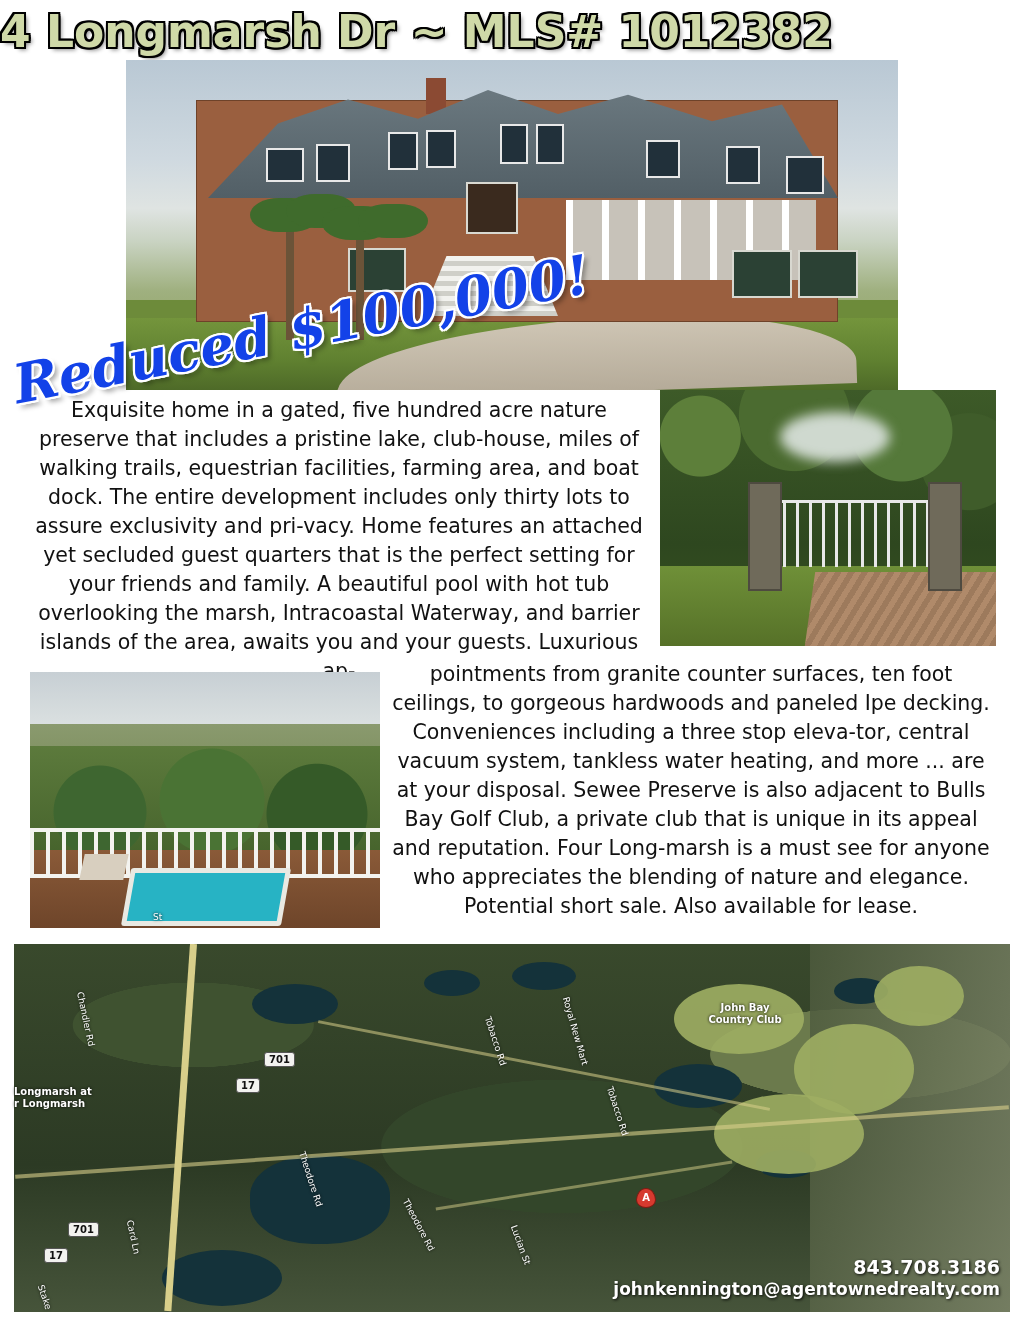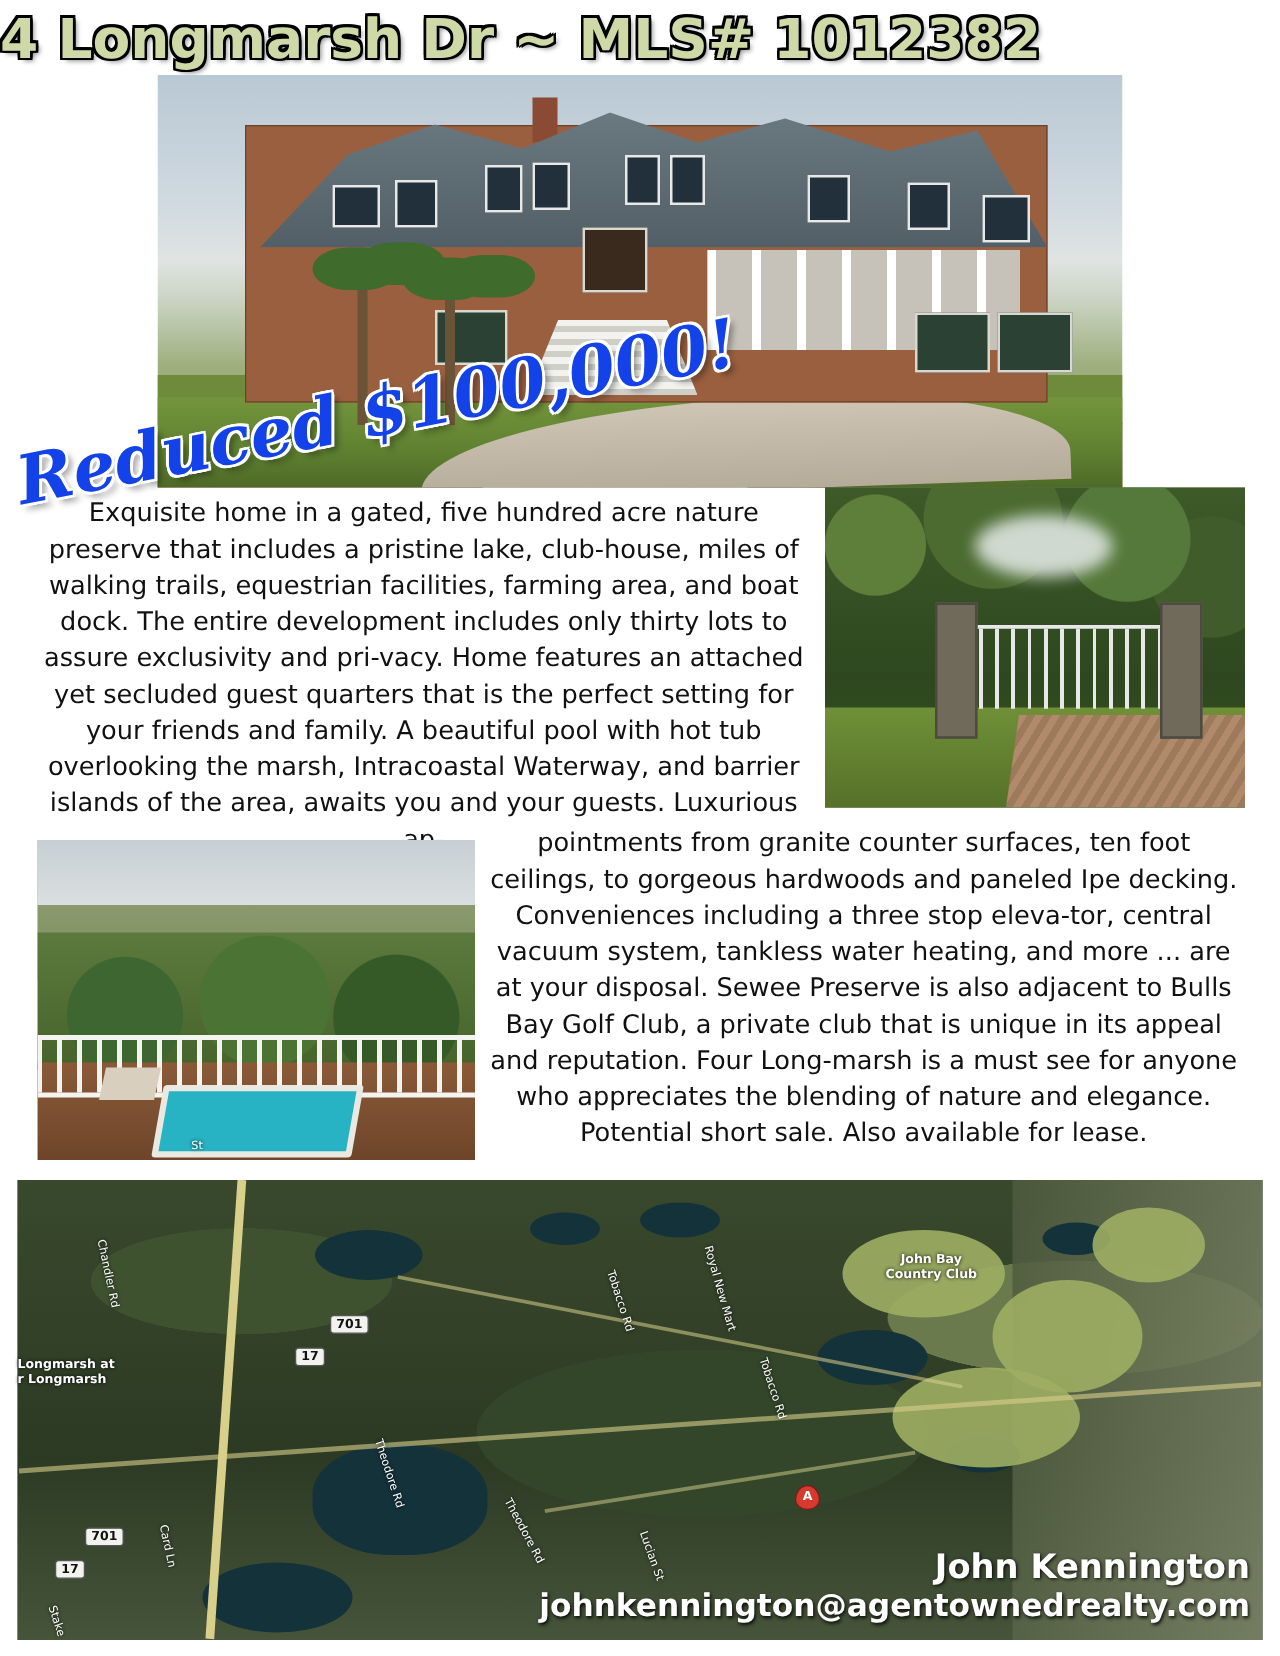--- a/index.html
+++ b/index.html
@@ -131,21 +131,21 @@
   .marker{position:absolute;width:18px;height:18px;border-radius:50% 50% 50% 50%/60% 60% 40% 40%;
     background:#d63a2f;border:1px solid #7e1b13;color:#fff;font-size:10px;font-weight:bold;
     text-align:center;line-height:17px;}
   .poi{position:absolute;color:#fff;font-size:10px;font-weight:bold;text-shadow:0 0 3px #000;text-align:center;line-height:12px;}
 
   
   .agent{position:absolute;right:24px;bottom:26px;text-align:right;color:#fff;
     text-shadow:1px 1px 3px rgba(0,0,0,.9);}
   .agent .name{font-size:27px;font-weight:bold;}
   .agent .phone{font-size:19px;font-weight:bold;margin-top:2px;}
-  .agent .email{font-size:25px;font-weight:bold;margin-top:1px;}
+  .agent .email{font-size:17px;font-weight:bold;margin-top:1px;}
 </style>
 </head>
 <body>
 
 <div class="title">4 Longmarsh Dr  ~ MLS# 1012382</div>
 
 <div class="hero">
   <div class="sky"></div>
   <div class="lawnfar"></div>
   <div class="mulch"></div>
@@ -250,15 +250,15 @@
 <div class="map-label" style="left:153px;top:912px;">St</div>
 
 <div class="shield" style="left:264px;top:1052px;">701</div>
 <div class="shield" style="left:236px;top:1078px;">17</div>
 <div class="shield" style="left:68px;top:1222px;">701</div>
 <div class="shield" style="left:44px;top:1248px;">17</div>
 
 <div class="marker" style="left:636px;top:1188px;">A</div>
 
 <div class="agent">
-  <div class="name">John Kennington</div>
+  <div class="phone">843.708.3186</div>
   <div class="email">johnkennington@agentownedrealty.com</div>
 </div>
 
 </body></html>

